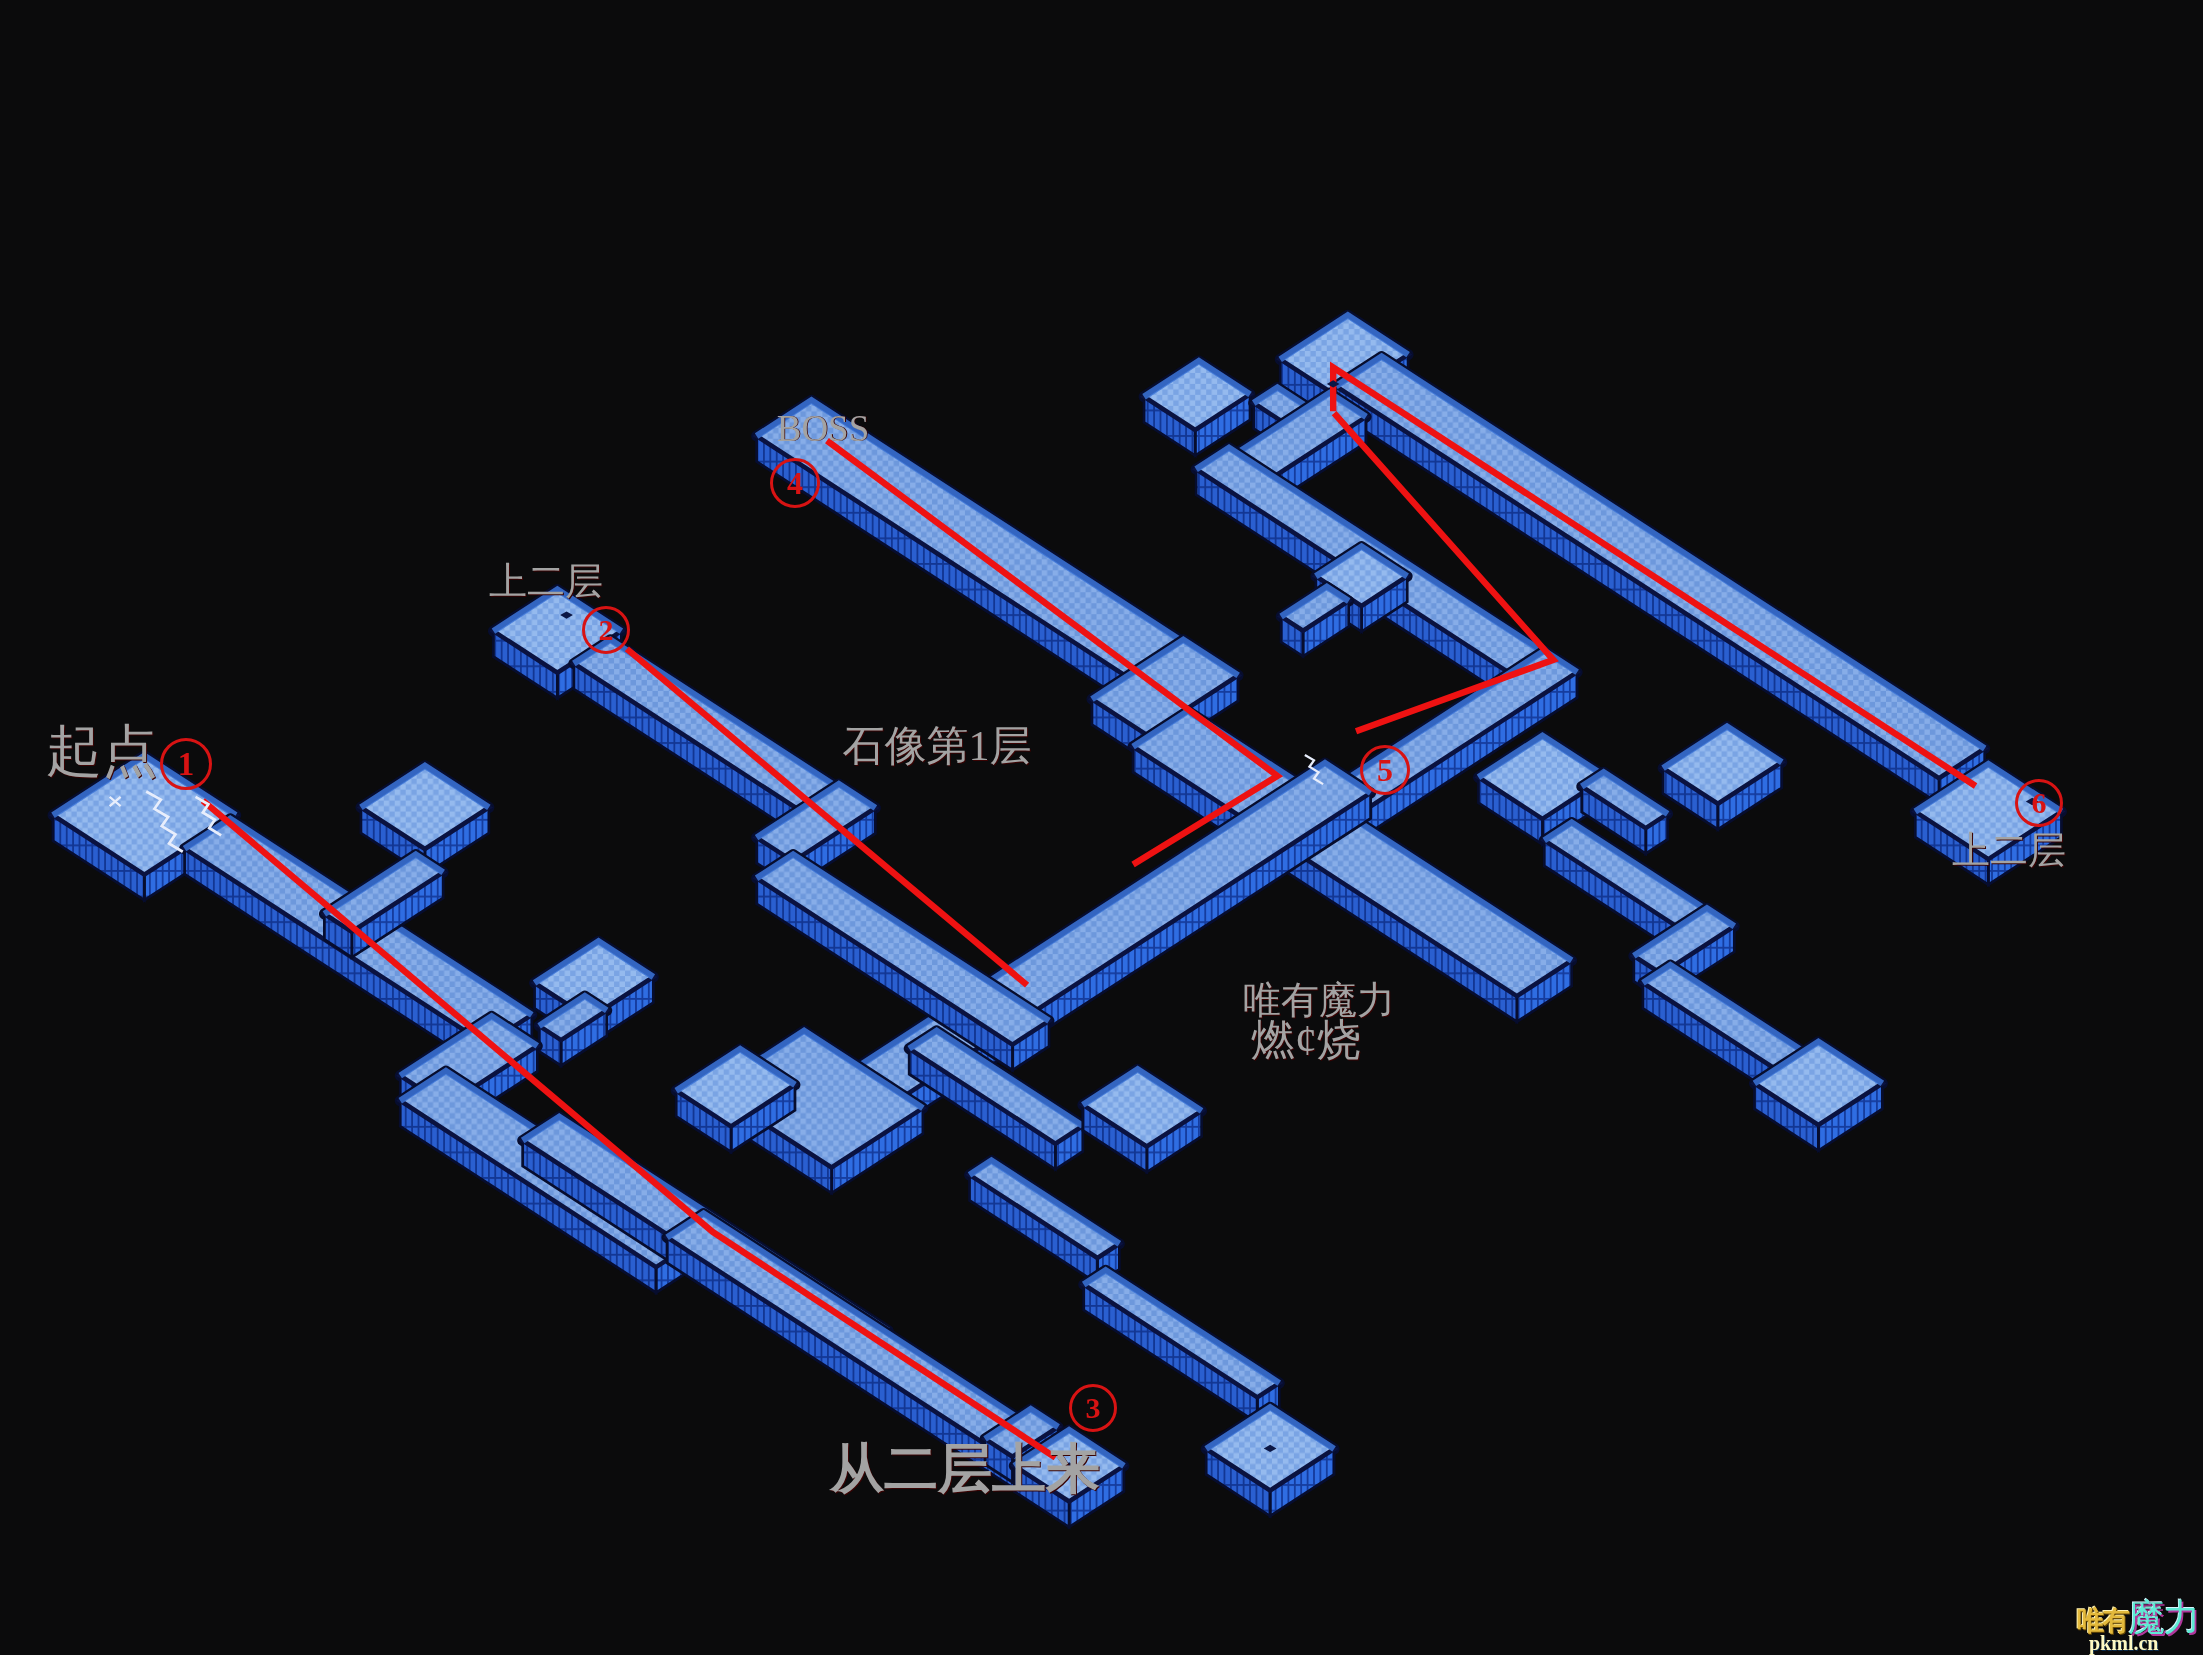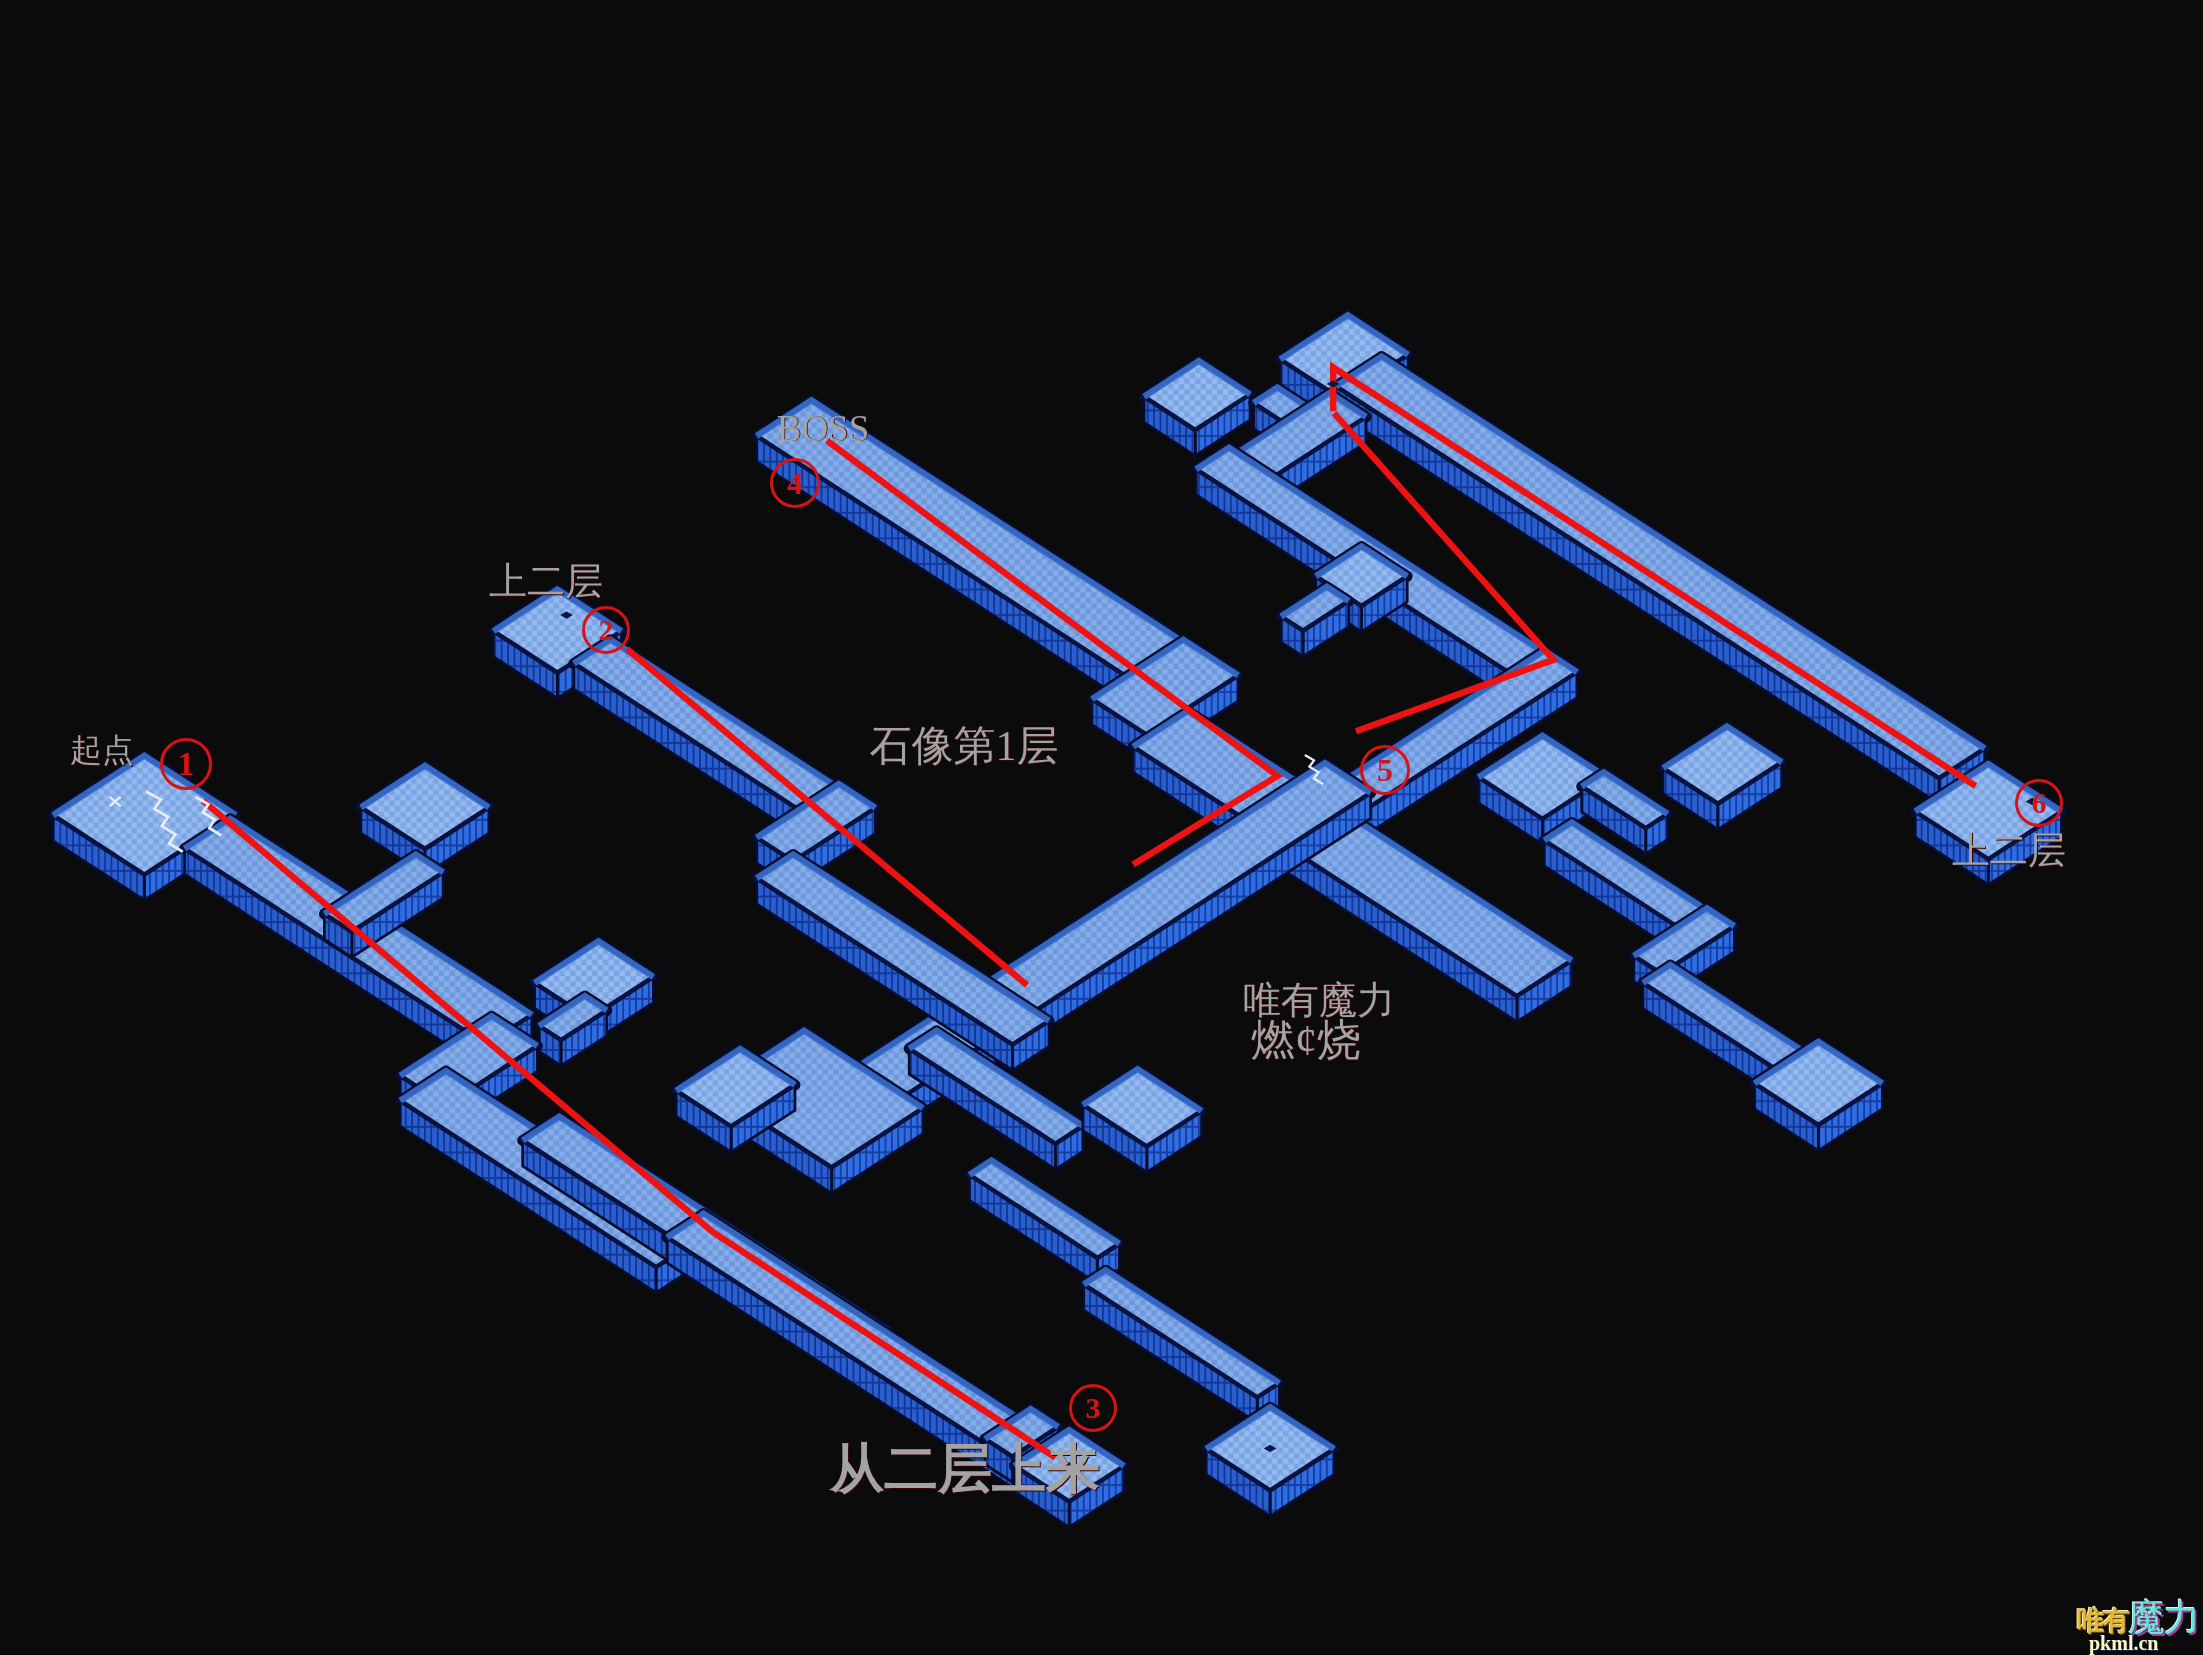--- a/index.html
+++ b/index.html
@@ -399,24 +399,24 @@
       <path d="M214,872 l14,8 -6,9 13,8 -6,9 13,8" fill="none" stroke="#e8eefc" stroke-width="3"></path>
       <path d="M120,872 l12,10 M132,872 l-12,10" fill="none" stroke="#e8eefc" stroke-width="2.5"></path>
       <path d="M1428,826 l10,6 -5,7 10,6 -5,7 10,6" fill="none" stroke="#e8eefc" stroke-width="2.5"></path>
       <polygon points="620,669 627,673 620,677 613,673" fill="#0c1745"></polygon>
       <polygon points="1459,416 1466,420 1459,424 1452,420" fill="#0c1745"></polygon>
       <polygon points="2224,873 2231,877 2224,881 2217,877" fill="#0c1745"></polygon>
       <polygon points="1390,1581 1397,1585 1390,1589 1383,1585" fill="#0c1745"></polygon>
       <polygon points="1170,1600 1177,1604 1170,1608 1163,1604" fill="#0c1745"></polygon>
     </svg>
 
-  <div class="maplabel" style="left: 102px; top: 751px; font-size: 32px;">起点</div>
+  <div class="maplabel" style="left: 102px; top: 751px; font-size: 56px;">起点</div>
   <div class="maplabel" style="left: 546px; top: 582px; font-size: 38px;">上二层</div>
   <div class="maplabel" style="left: 823px; top: 429px; font-size: 37px;">BOSS</div>
-  <div class="maplabel" style="left: 937px; top: 746px; font-size: 42px; margin-left: 27px;">石像第1层</div>
+  <div class="maplabel" style="left: 937px; top: 746px; font-size: 42px;">石像第1层</div>
   <div class="maplabel" style="left: 1319px; top: 1001px; font-size: 38px;">唯有魔力</div>
   <div class="maplabel" style="left: 1266px; top: 1041px; font-size: 44px; margin-left: 40px;">燃¢烧</div>
   <div class="maplabel" style="left: 965px; top: 1469px; font-size: 54px; font-weight: bold;">从二层上来</div>
   <div class="maplabel" style="left: 2009px; top: 851px; font-size: 38px;">上二层</div>
 
   <div class="numcircle" style="left: 186px; top: 764px; width: 46px; height: 46px; font-size: 33px;">1</div>
   <div class="numcircle" style="left: 606px; top: 630px; width: 42px; height: 42px; font-size: 30px;">2</div>
   <div class="numcircle" style="left: 1093px; top: 1408px; width: 42px; height: 42px; font-size: 30px;">3</div>
   <div class="numcircle" style="left: 795px; top: 483px; width: 44px; height: 44px; font-size: 32px;">4</div>
   <div class="numcircle" style="left: 1385px; top: 770px; width: 44px; height: 44px; font-size: 32px;">5</div>

